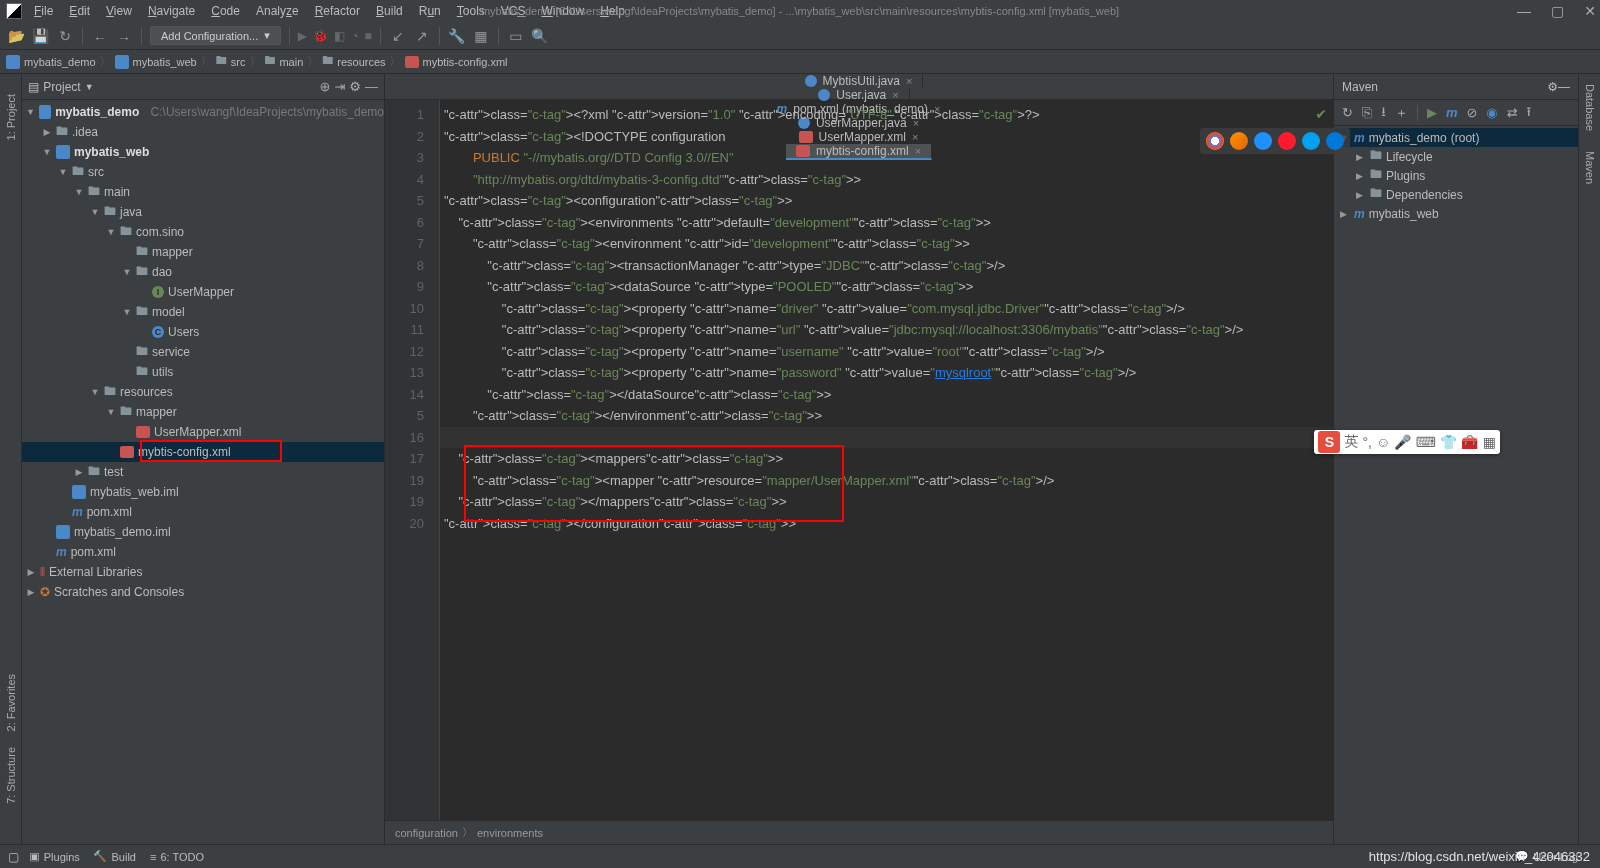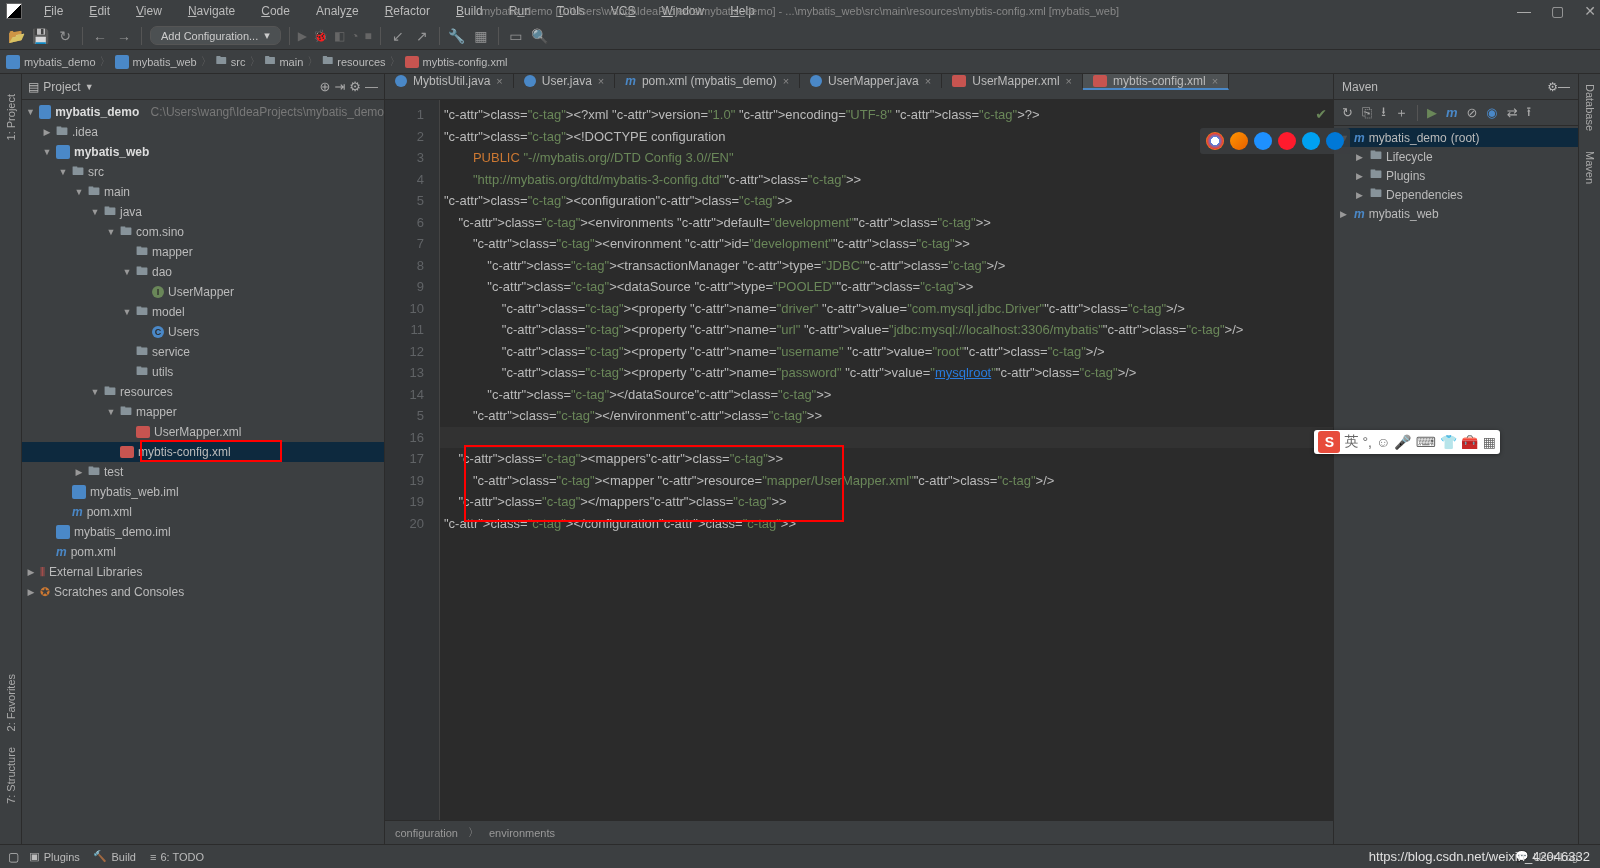--- a/index.html
+++ b/index.html
@@ -1,59 +1,59 @@
 <!DOCTYPE html>
 <html><head>
 <meta charset="utf-8">
 <style>
 * { margin:0; padding:0; box-sizing:border-box; font-family:"Segoe UI",Arial,sans-serif; user-select:none; }
 body { width:1600px; height:868px; background:#3c3f41; color:#bbb; font-size:12px; overflow:hidden; position:relative; }
-.titlebar { height:22px; background:#3c3f41; padding:0 6px; display:flex; align-items:center; gap:18px; position:relative; }
+.titlebar { height:22px; background:#3c3f41; padding:0 6px; display:flex; align-items:center; gap:8px; position:relative; }
 .titlebar .logo { width:16px; height:16px; background:linear-gradient(135deg,#fff 50%,#000 50%); border:1px solid #666; }
 .titlebar .menu { color:#bbb; padding:2px 4px; cursor:default; }
 .titlebar .menu u { text-decoration:underline; }
 .titlebar .title { position:absolute; left:50%; transform:translateX(-50%); color:#888; font-size:11px;}
 .titlebar .win-controls { position:absolute; right:4px; display:flex; gap:20px; color:#aaa; font-size:14px; }
 .toolbar { height:28px; background:#3c3f41; border-bottom:1px solid #2b2b2b; display:flex; align-items:center; padding:0 8px; gap:6px; color:#aaa;}
 .toolbar .ico { width:18px; text-align:center; font-size:14px; opacity:.8;}
 .toolbar .sep { width:1px; height:18px; background:#555; margin:0 2px;}
-.toolbar .addcfg { background:#4c5052; border:1px solid #555; border-radius:7px; padding:2px 10px; font-size:11px; color:#ccc; display:flex; align-items:center; gap:6px;}
+.toolbar .addcfg { background:#4c5052; border:1px solid #555; border-radius:2px; padding:2px 10px; font-size:11px; color:#ccc; display:flex; align-items:center; gap:6px;}
 .toolbar .run-ico { color:#666; font-size:12px;}
 .navbar { height:24px; background:#3c3f41; border-bottom:1px solid #2b2b2b; display:flex; align-items:center; padding-left:6px; gap:4px; font-size:11px;}
 .navbar .crumb { display:flex; align-items:center; gap:4px; color:#bbb;}
 .navbar .arrow { color:#666;}
 .content { display:flex; height:calc(100% - 22px - 28px - 24px - 24px); }
 .leftgutter { width:22px; background:#3c3f41; border-right:1px solid #2b2b2b; display:flex; flex-direction:column; align-items:center; padding-top:20px; gap:16px; }
 .leftgutter .vtxt { writing-mode:vertical-rl; transform:rotate(180deg); font-size:11px; color:#aaa;}
 .rightgutter { width:22px; background:#3c3f41; border-left:1px solid #2b2b2b; display:flex; flex-direction:column; align-items:center; padding-top:10px; gap:20px;}
 .rightgutter .vtxt { writing-mode:vertical-rl; font-size:11px; color:#aaa;}
 .projpanel { width:363px; background:#3c3f41; border-right:1px solid #2b2b2b; display:flex; flex-direction:column;}
 .projhead { height:26px; border-bottom:1px solid #2b2b2b; display:flex; align-items:center; padding:0 6px; gap:4px;}
 .projhead .spacer{flex:1;}
 .projhead .pico{ font-size:13px; color:#aaa;}
 .tree { flex:1; overflow:hidden; padding-top:2px;}
 .tree .node { display:flex; align-items:center; height:20px; gap:4px; white-space:nowrap; color:#bbb;}
 .tree .node.sel { background:#0d293e; }
 .tree .node .tw { width:10px; text-align:center; color:#999; font-size:9px;}
 .tree .dim { color:#787878; }
 .editor { flex:1; display:flex; flex-direction:column; background:#2b2b2b;}
-.tabbar { height:26px; background:#3c3f41; border-bottom:1px solid #2b2b2b; display:flex; align-items:flex-start;}
+.tabbar { height:26px; background:#3c3f41; border-bottom:1px solid #2b2b2b; display:flex; align-items:center;flex-direction:column;}
 .etab { display:flex; align-items:center; gap:6px; padding:0 10px; border-right:1px solid #2b2b2b; color:#bbb; font-size:12px;}
 .etab.active { background:#4e5254; border-bottom:2px solid #4a88c7;}
 .etab .close{ color:#888; font-size:11px;}
 .codearea { flex:1; display:flex; position:relative; font-family:"Consolas",monospace; font-size:13px;}
 .gutter { width:45px; background:#313335; color:#606366; text-align:right; padding:4px 6px 0 0; line-height:21.5px;}
 .gutter div{height:21.5px;}
 .foldg { width:10px; background:#313335; border-right:1px solid #444;}
 .code { flex:1; padding:4px 0 0 4px; line-height:21.5px; position:relative;}
 .code .ln{height:21.5px; white-space:pre;}
 .hl-line{ position:absolute; left:0; right:0; height:21.5px; background:#323232;}
 .c-kw{color:#cc7832;} .c-str{color:#6a8759;} .c-link{color:#287bde; text-decoration:underline;}
 .redbox1{ position:absolute; border:2px solid #f00; pointer-events:none;}
-.crumbbar{ height:24px; background:#3c3f41; border-top:1px solid #2b2b2b; display:flex; align-items:center; padding-left:10px; gap:10px; color:#999; font-size:11px;}
+.crumbbar{ height:24px; background:#3c3f41; border-top:1px solid #2b2b2b; display:flex; align-items:center; padding-left:10px; gap:4px; color:#999; font-size:11px;}
 .mavenpanel { width:245px; background:#3c3f41; border-left:1px solid #2b2b2b; display:flex; flex-direction:column;}
 .mvnhead { height:26px; border-bottom:1px solid #2b2b2b; display:flex; align-items:center; padding:0 8px; }
 .mvnhead .spacer{flex:1;}
 .mvntools{height:26px; border-bottom:1px solid #2b2b2b; display:flex; align-items:center; gap:9px; padding:0 8px; font-size:13px; color:#aaa;}
 .mvtree{ flex:1; padding-top:2px;}
 .mvtree .node{ display:flex; align-items:center; height:19px; gap:4px; color:#bbb; font-size:12px;}
 .mvtree .node.sel{ background:#0d293e;}
 .statusbar { height:24px; background:#3c3f41; border-top:1px solid #2b2b2b; display:flex; align-items:center; padding:0 8px; position:absolute; bottom:0; left:0; right:0;}
 .statusbar .sitem{display:flex; align-items:center; gap:4px; font-size:11px; color:#bbb; margin-right:14px;}
 .statusbar .spacer{flex:1;}

